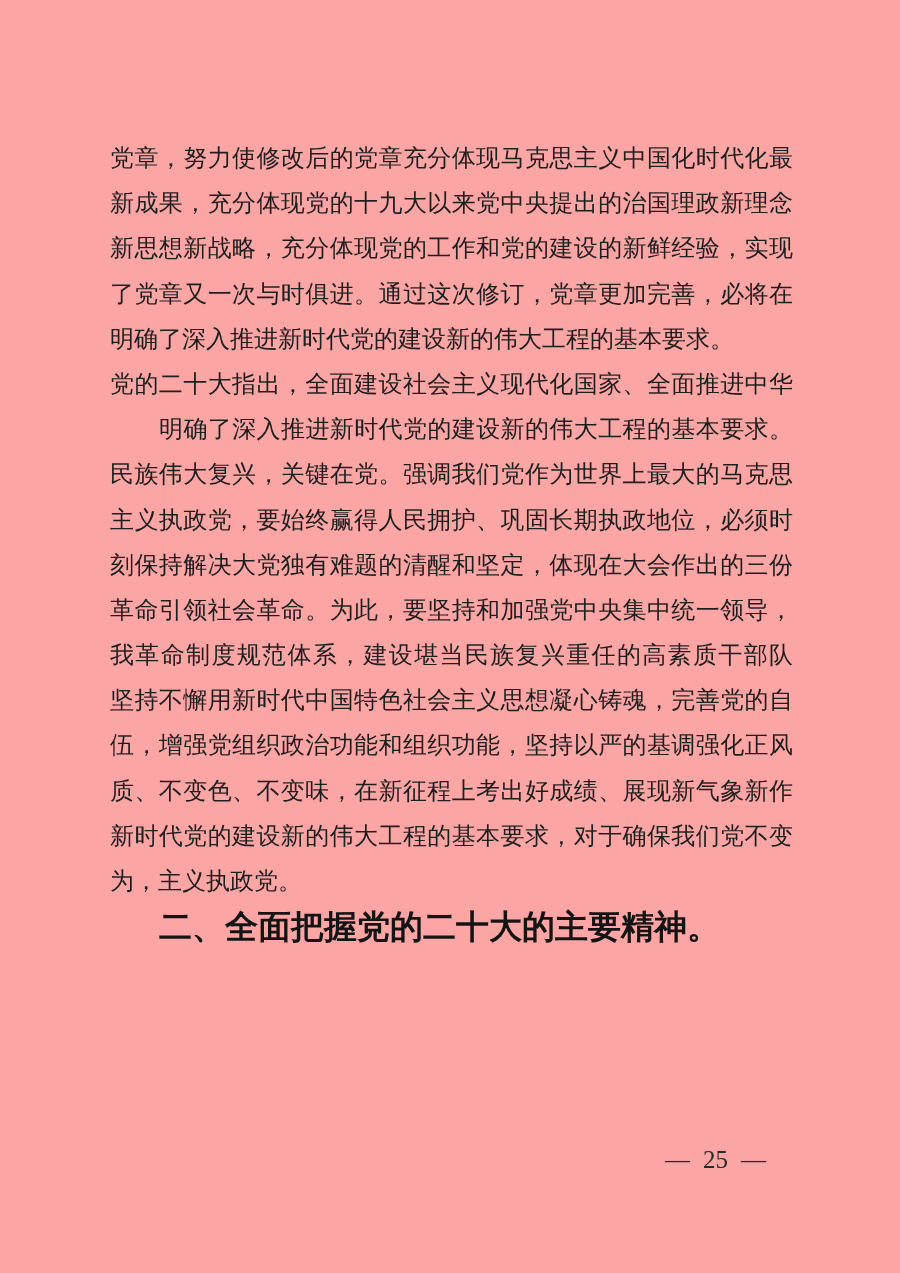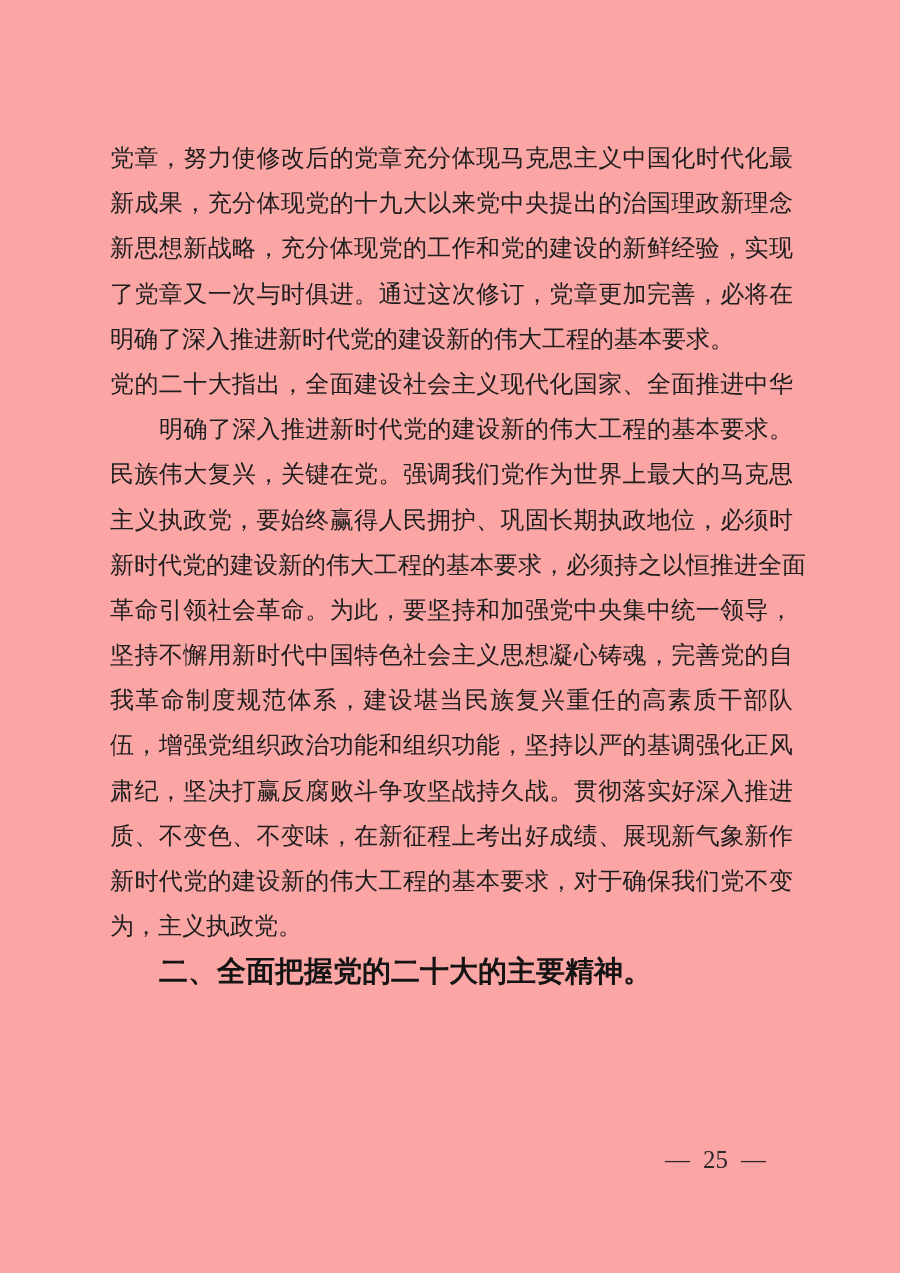--- a/index.html
+++ b/index.html
@@ -35,21 +35,21 @@
   .line.no-fill {
     text-align: left;
     text-align-last: left;
   }
   .line.indent {
     text-indent: 49px;
   }
   .line.heading {
     font-family: "Liberation Sans", "DejaVu Sans", sans-serif;
     font-weight: 700;
-    font-size: 29px;
+    font-size: 33px;
     color: #141414;
   }
   .footer {
     position: absolute;
     top: 1146px;
     right: 134px;
     display: flex;
     align-items: center;
     gap: 13px;
     font-size: 25px;
@@ -68,26 +68,25 @@
   <div class="text-block" id="text-block">
       <div class="line">党章，努力使修改后的党章充分体现马克思主义中国化时代化最</div>
       <div class="line">新成果，充分体现党的十九大以来党中央提出的治国理政新理念</div>
       <div class="line">新思想新战略，充分体现党的工作和党的建设的新鲜经验，实现</div>
       <div class="line">了党章又一次与时俱进。通过这次修订，党章更加完善，必将在</div>
       <div class="line no-fill">明确了深入推进新时代党的建设新的伟大工程的基本要求。</div>
       <div class="line">党的二十大指出，全面建设社会主义现代化国家、全面推进中华</div>
       <div class="line indent">明确了深入推进新时代党的建设新的伟大工程的基本要求。</div>
       <div class="line">民族伟大复兴，关键在党。强调我们党作为世界上最大的马克思</div>
       <div class="line">主义执政党，要始终赢得人民拥护、巩固长期执政地位，必须时</div>
-      <div class="line">新时代党的建设新的伟大工程的基本要求，必须持之以恒推进全面</div>
+      <div class="line">刻保持解决大党独有难题的清醒和坚定，体现在大会作出的三份</div>
       <div class="line">革命引领社会革命。为此，要坚持和加强党中央集中统一领导，</div>
+      <div class="line">我革命制度规范体系，建设堪当民族复兴重任的高素质干部队</div>
       <div class="line">坚持不懈用新时代中国特色社会主义思想凝心铸魂，完善党的自</div>
-      <div class="line">我革命制度规范体系，建设堪当民族复兴重任的高素质干部队</div>
       <div class="line">伍，增强党组织政治功能和组织功能，坚持以严的基调强化正风</div>
-      <div class="line">肃纪，坚决打赢反腐败斗争攻坚战持久战。贯彻落实好深入推进</div>
       <div class="line">质、不变色、不变味，在新征程上考出好成绩、展现新气象新作</div>
       <div class="line">新时代党的建设新的伟大工程的基本要求，对于确保我们党不变</div>
       <div class="line no-fill">为，主义执政党。</div>
       <div class="line heading indent no-fill">二、全面把握党的二十大的主要精神。</div>
     </div>
 
   <div class="footer">
     <span class="dash">—</span>
     <span class="page-num">25</span>
     <span class="dash">—</span>

